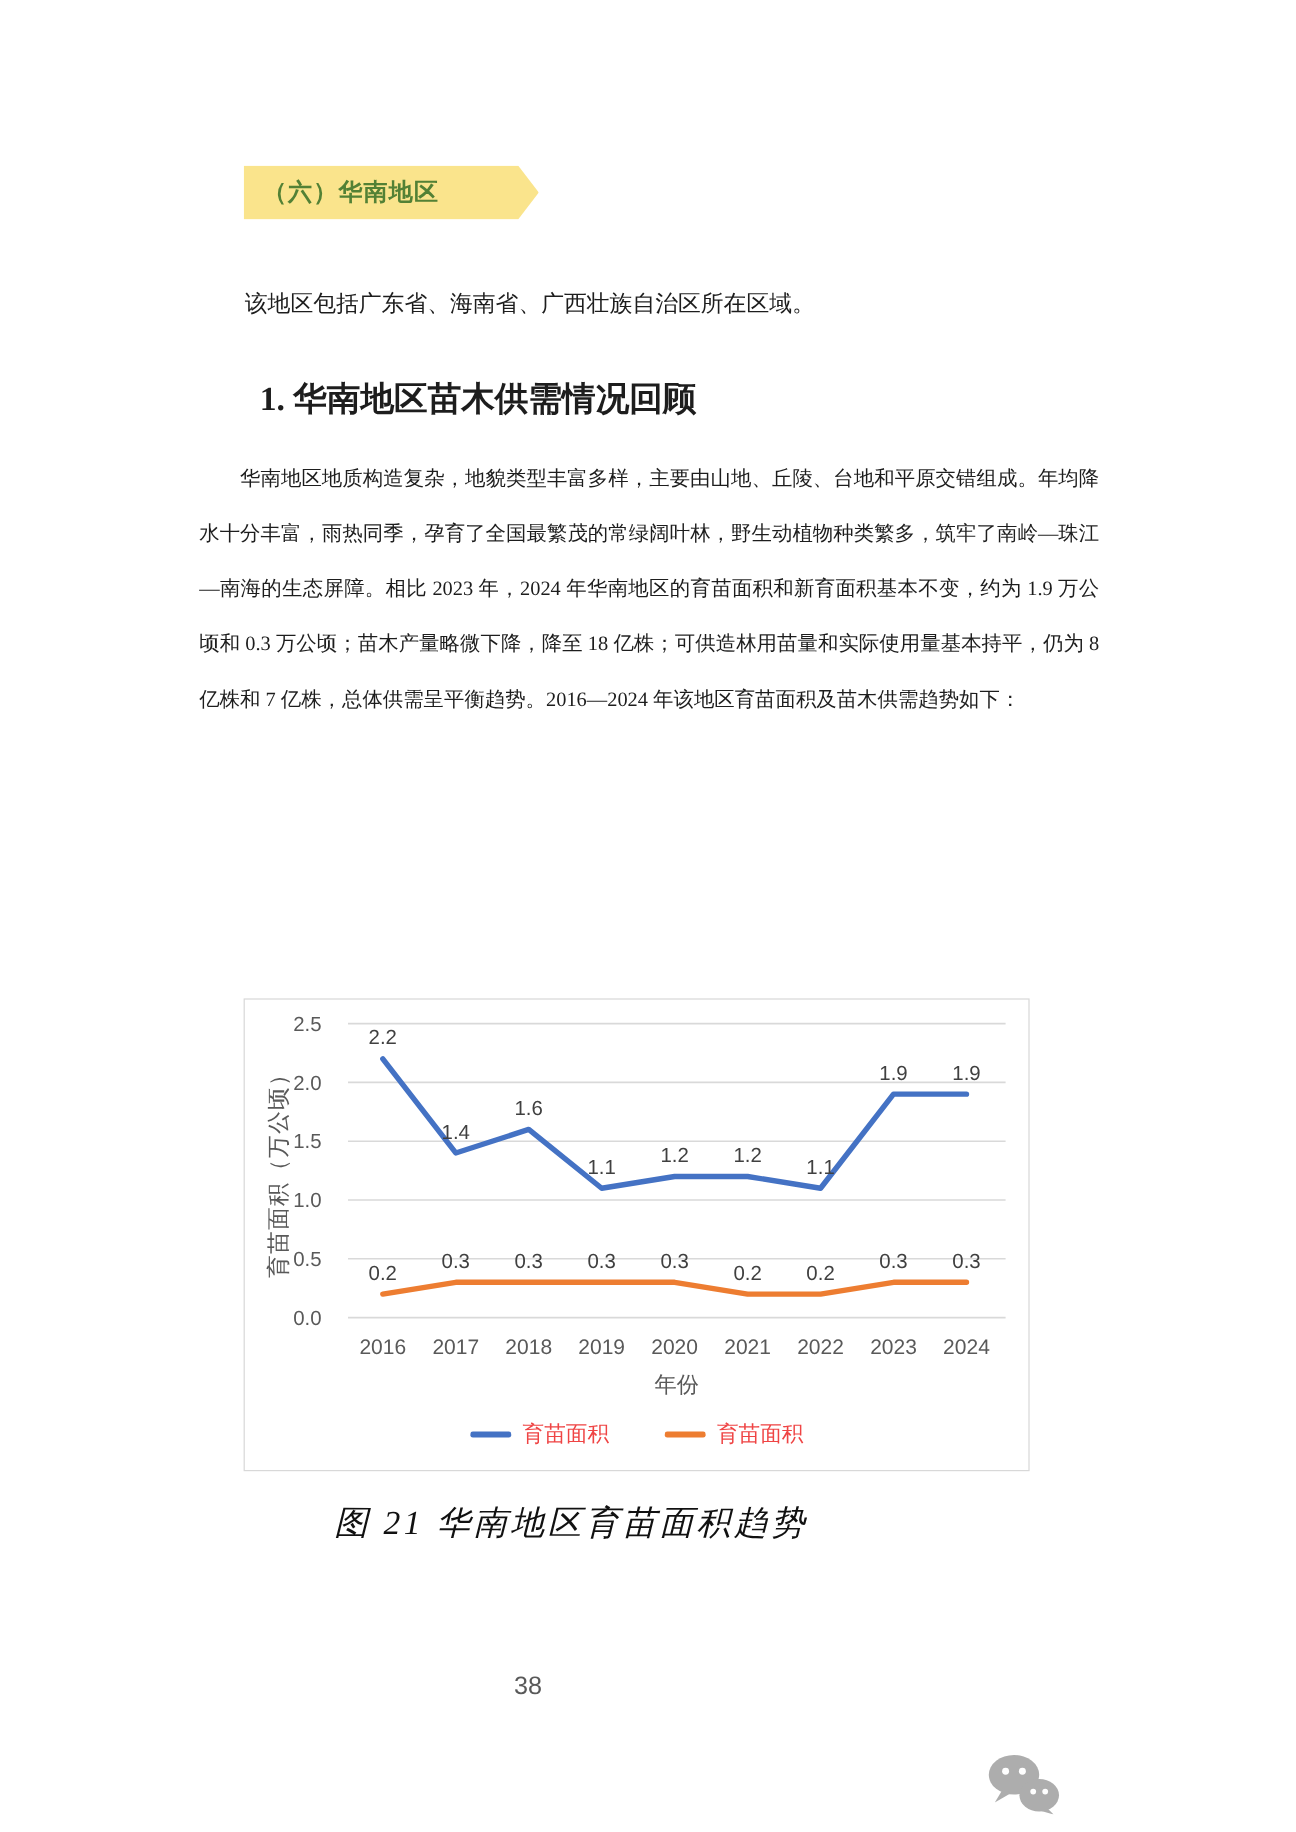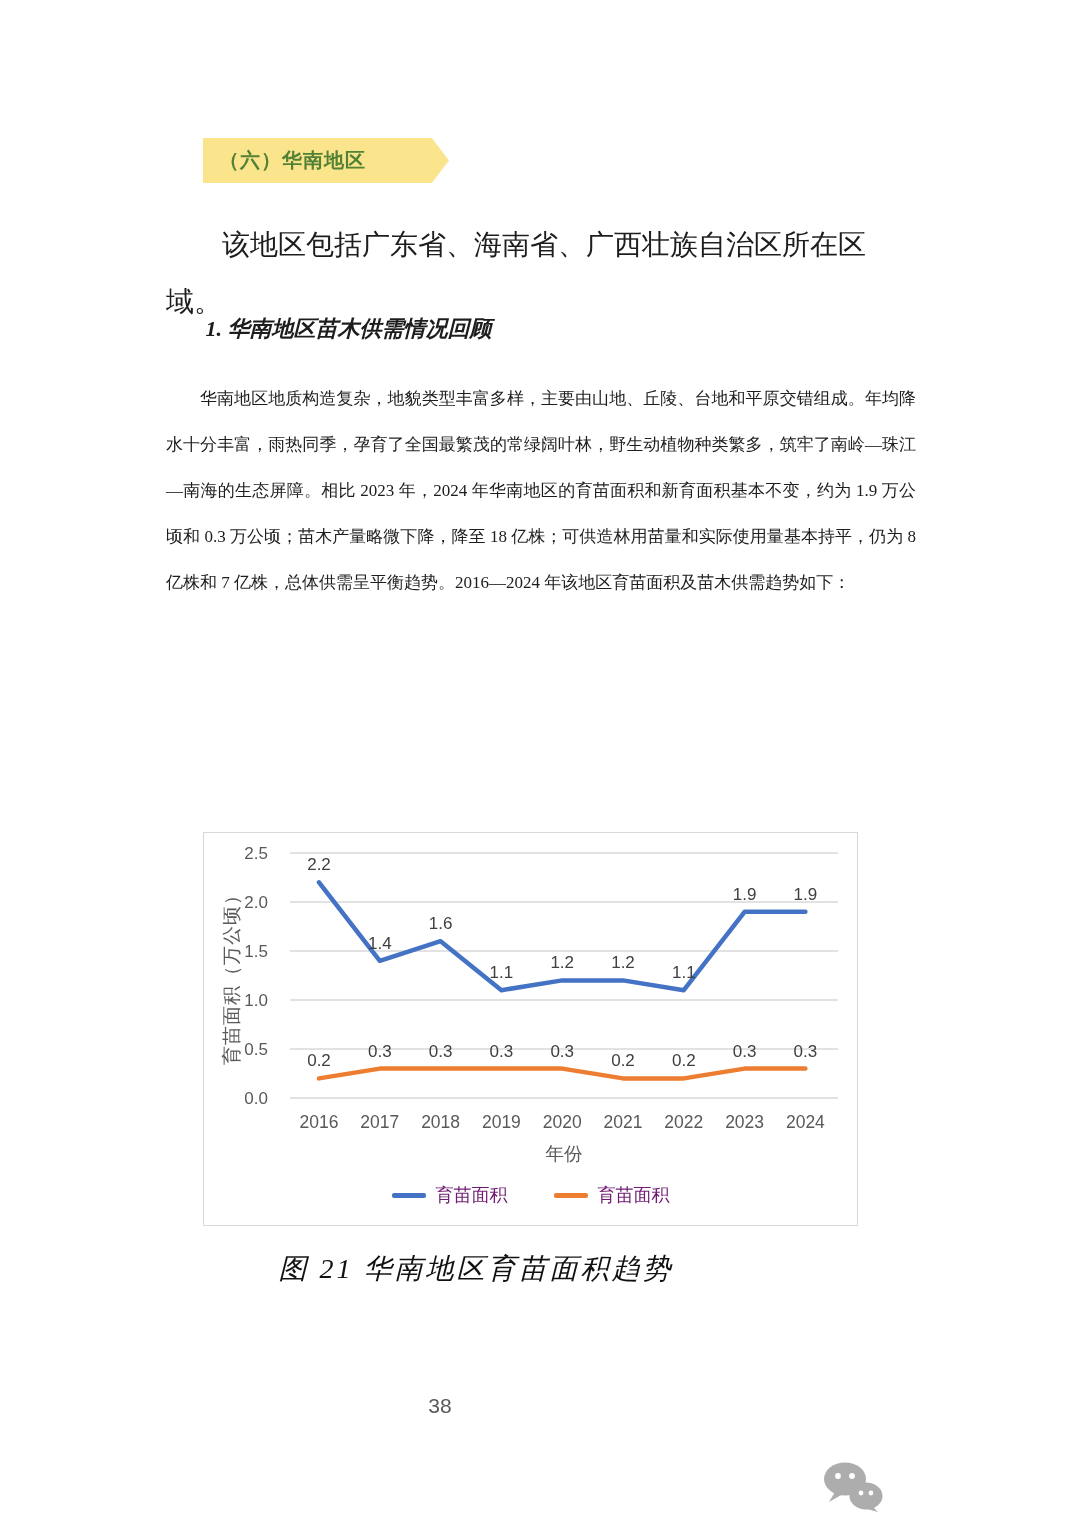--- a/index.html
+++ b/index.html
@@ -18,26 +18,26 @@
     display:flex;align-items:center;
   }
   .banner-label{
     padding-left:16px;
     font-family:"Liberation Sans","DejaVu Sans",sans-serif;
     font-size:20px;font-weight:bold;color:#538135;letter-spacing:1px;
   }
 
   
   .intro{
-    left:166px;top:188px;width:750px;
-    font-size:28px;line-height:57px;text-indent:2em;
+    left:166px;top:206px;width:750px;
+    font-size:19px;line-height:57px;text-indent:2em;
   }
   .section-heading{
     left:166px;top:291px;width:750px;
-    font-size:22px;font-weight:bold;text-indent:1.8em;line-height:40px;font-style:italic;
+    font-size:28px;font-weight:bold;text-indent:1.8em;line-height:40px;
   }
   .body-para{
     left:166px;top:359px;width:750px;
     font-size:17px;line-height:46px;text-indent:2em;
     text-align:justify;text-justify:inter-character;
   }
 
   
   .chart-box{
     left:203px;top:832px;width:653px;height:392px;
@@ -49,21 +49,21 @@
     text-align:center;font-size:19px;color:#595959;
     transform:rotate(-90deg);letter-spacing:1px;
   }
   .chart-svg{position:absolute;left:0;top:0;}
   .legend{
     position:absolute;left:0;top:350px;width:100%;
     display:flex;justify-content:center;align-items:center;gap:46px;
   }
   .legend-item{display:flex;align-items:center;gap:10px;}
   .legend-swatch{width:34px;height:5px;border-radius:2px;background:#999;}
-  .legend-label{font-size:18px;color:#701a75;}
+  .legend-label{font-size:18px;color:#ef4444;}
 
   
   .caption{
     left:0;top:1250px;width:952px;text-align:center;
     font-size:28px;font-style:italic;letter-spacing:3px;color:#111;
   }
   .page-number{
     left:0;top:1394px;width:880px;text-align:center;
     font-family:"Liberation Sans","DejaVu Sans",sans-serif;
     font-size:21px;color:#595959;

